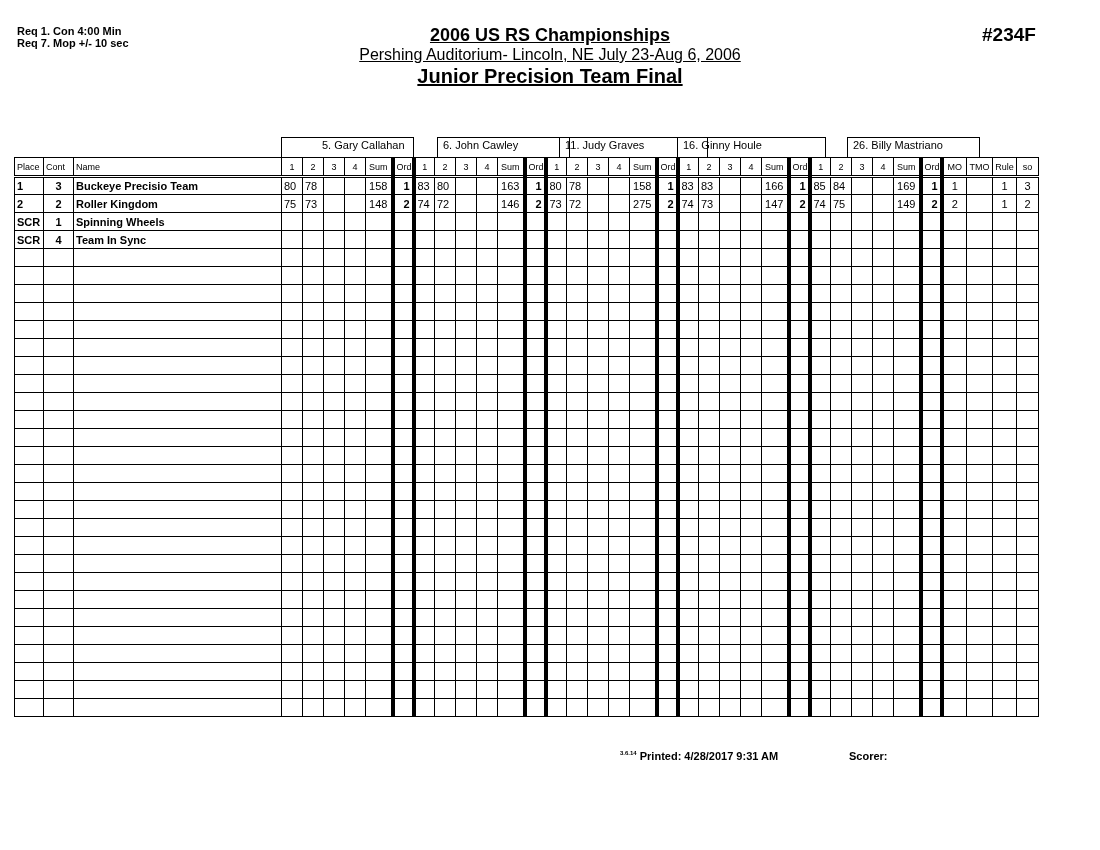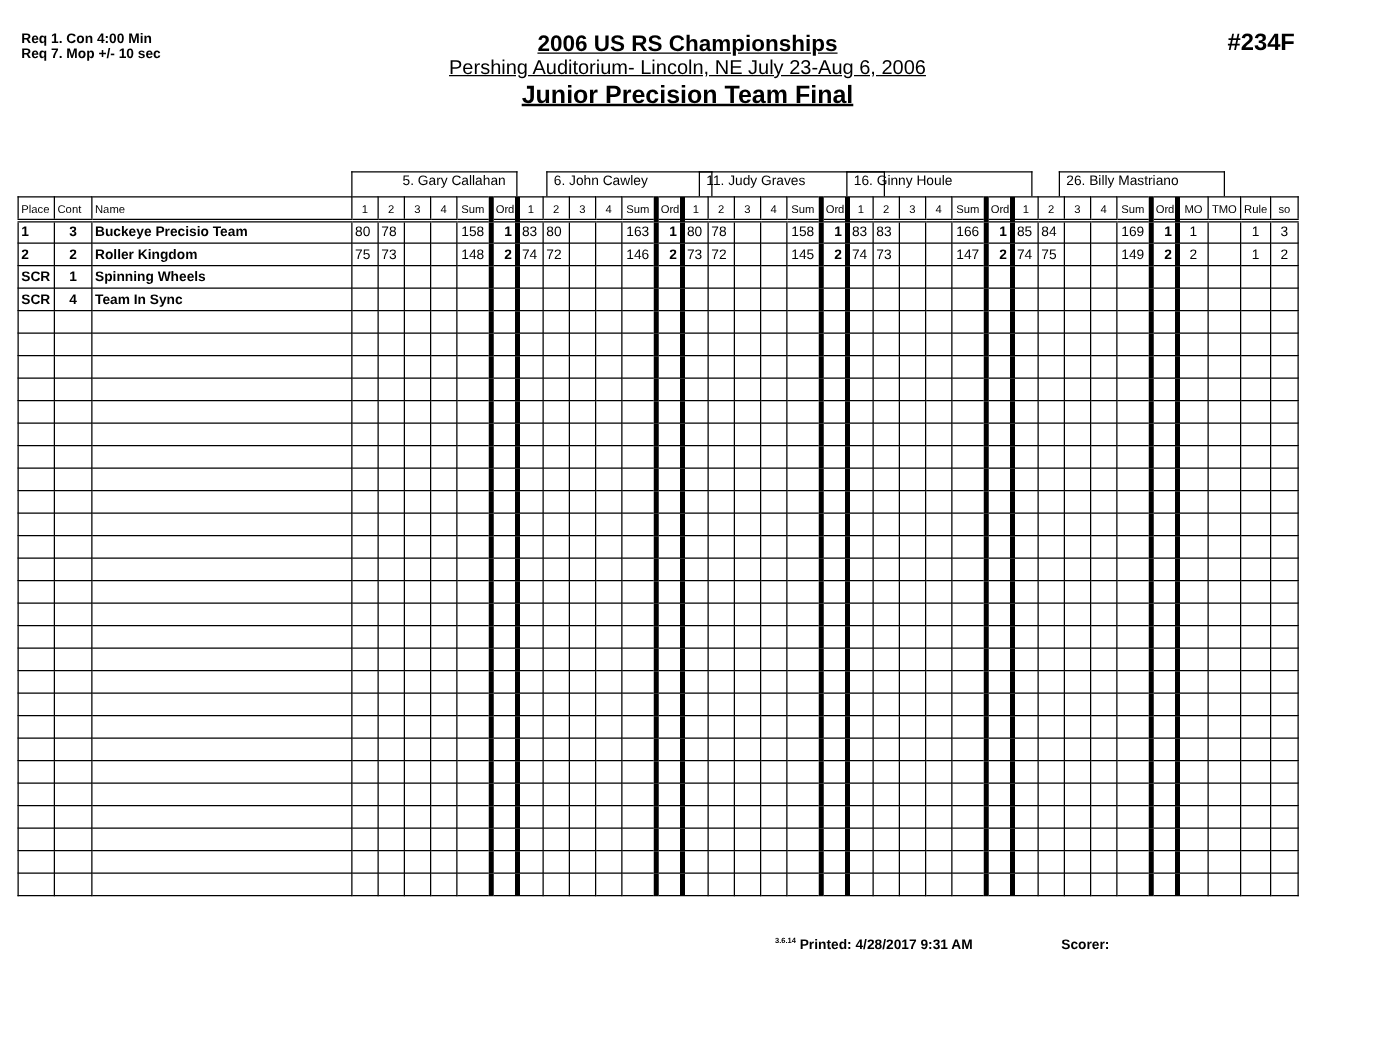--- a/index.html
+++ b/index.html
@@ -179,21 +179,21 @@
         <td class=" thickL">74</td>
         <td>72</td>
         <td></td>
         <td></td>
         <td class="r">146</td>
         <td class="ordv thickL">2</td>
         <td class=" thickL">73</td>
         <td>72</td>
         <td></td>
         <td></td>
-        <td class="r">145</td>
+        <td class="r">275</td>
         <td class="ordv thickL">2</td>
         <td class=" thickL">74</td>
         <td>73</td>
         <td></td>
         <td></td>
         <td class="r">147</td>
         <td class="ordv thickL">2</td>
         <td class=" thickL">74</td>
         <td>75</td>
         <td></td>

